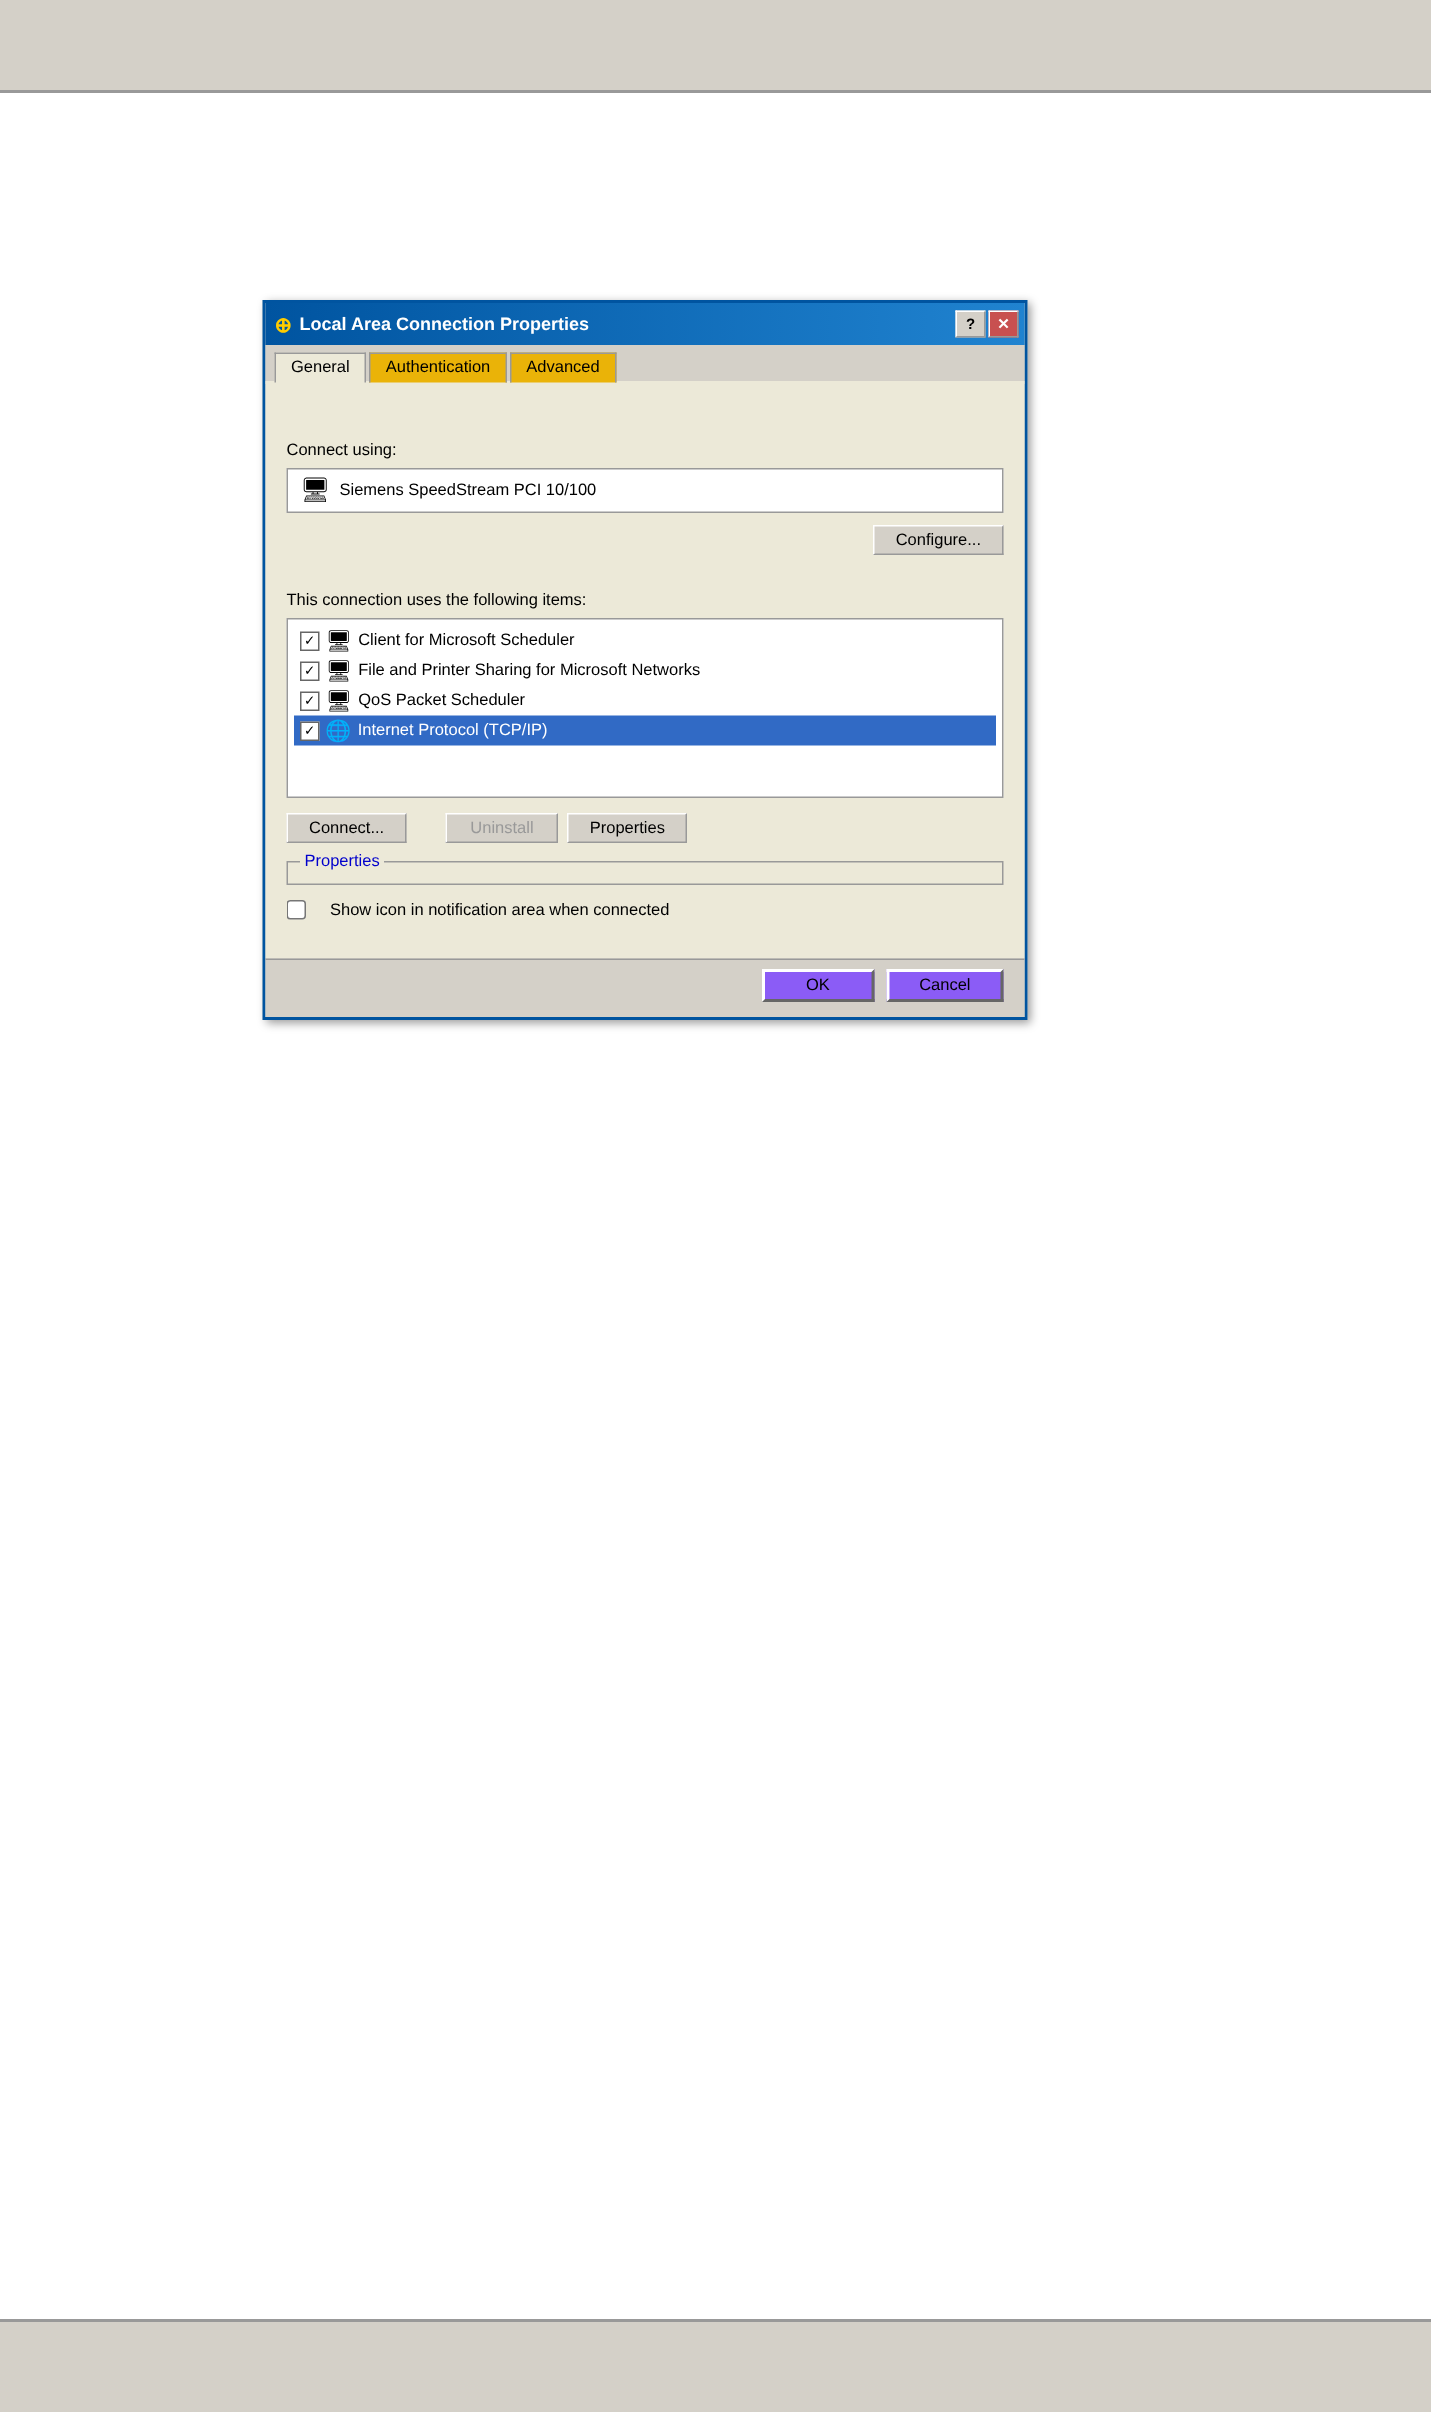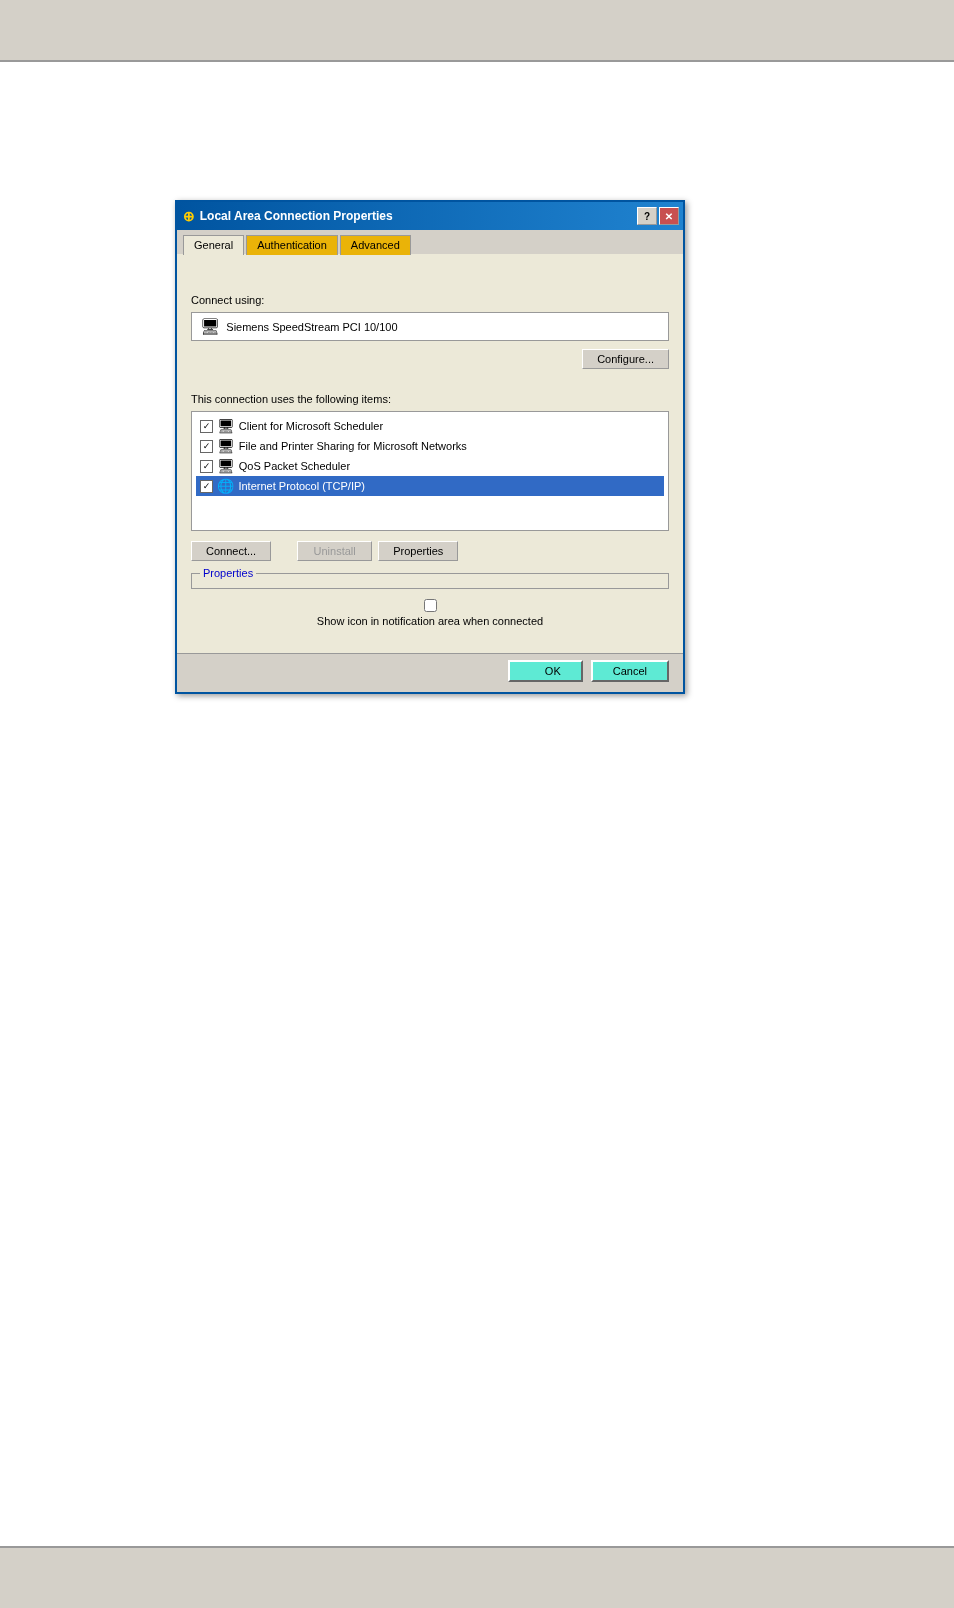--- a/index.html
+++ b/index.html
@@ -280,52 +280,50 @@
       font-size: 11px;
       line-height: 1.5;
       color: #000;
       margin-top: 4px;
     }
 
     
     .checkbox-row {
       display: flex;
       align-items: center;
-      gap: 3px;
+      gap: 16px;
       margin-bottom: 14px;
-      flex-direction: column;
     }
 
     .checkbox-row input[type=checkbox] {
       width: 13px;
       height: 13px;
     }
 
     
     .dialog-footer {
       display: flex;
       justify-content: flex-end;
       gap: 8px;
       padding: 6px 14px 10px 14px;
       background: #d4d0c8;
       border-top: 1px solid #999;
     }
 
     .footer-btn {
-      background: #5eead4;
+      background: #8b5cf6;
       border: 2px solid;
       border-top-color: #fff;
       border-left-color: #fff;
       border-right-color: #666;
       border-bottom-color: #666;
       padding: 3px 20px;
       cursor: pointer;
       font-size: 11px;
       min-width: 75px;
-      text-align: right;
     }
   </style>
 </head>
 <body>
 
 <div class="top-bar"></div>
 <div class="bottom-bar"></div>
 <div class="top-border"></div>
 <div class="bottom-border"></div>
 

